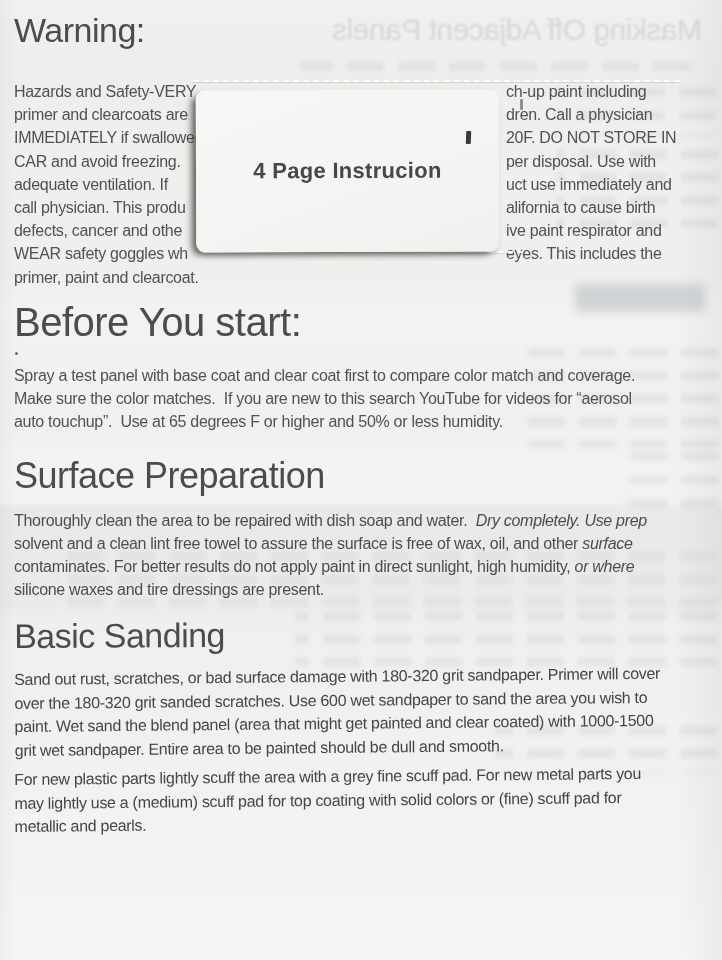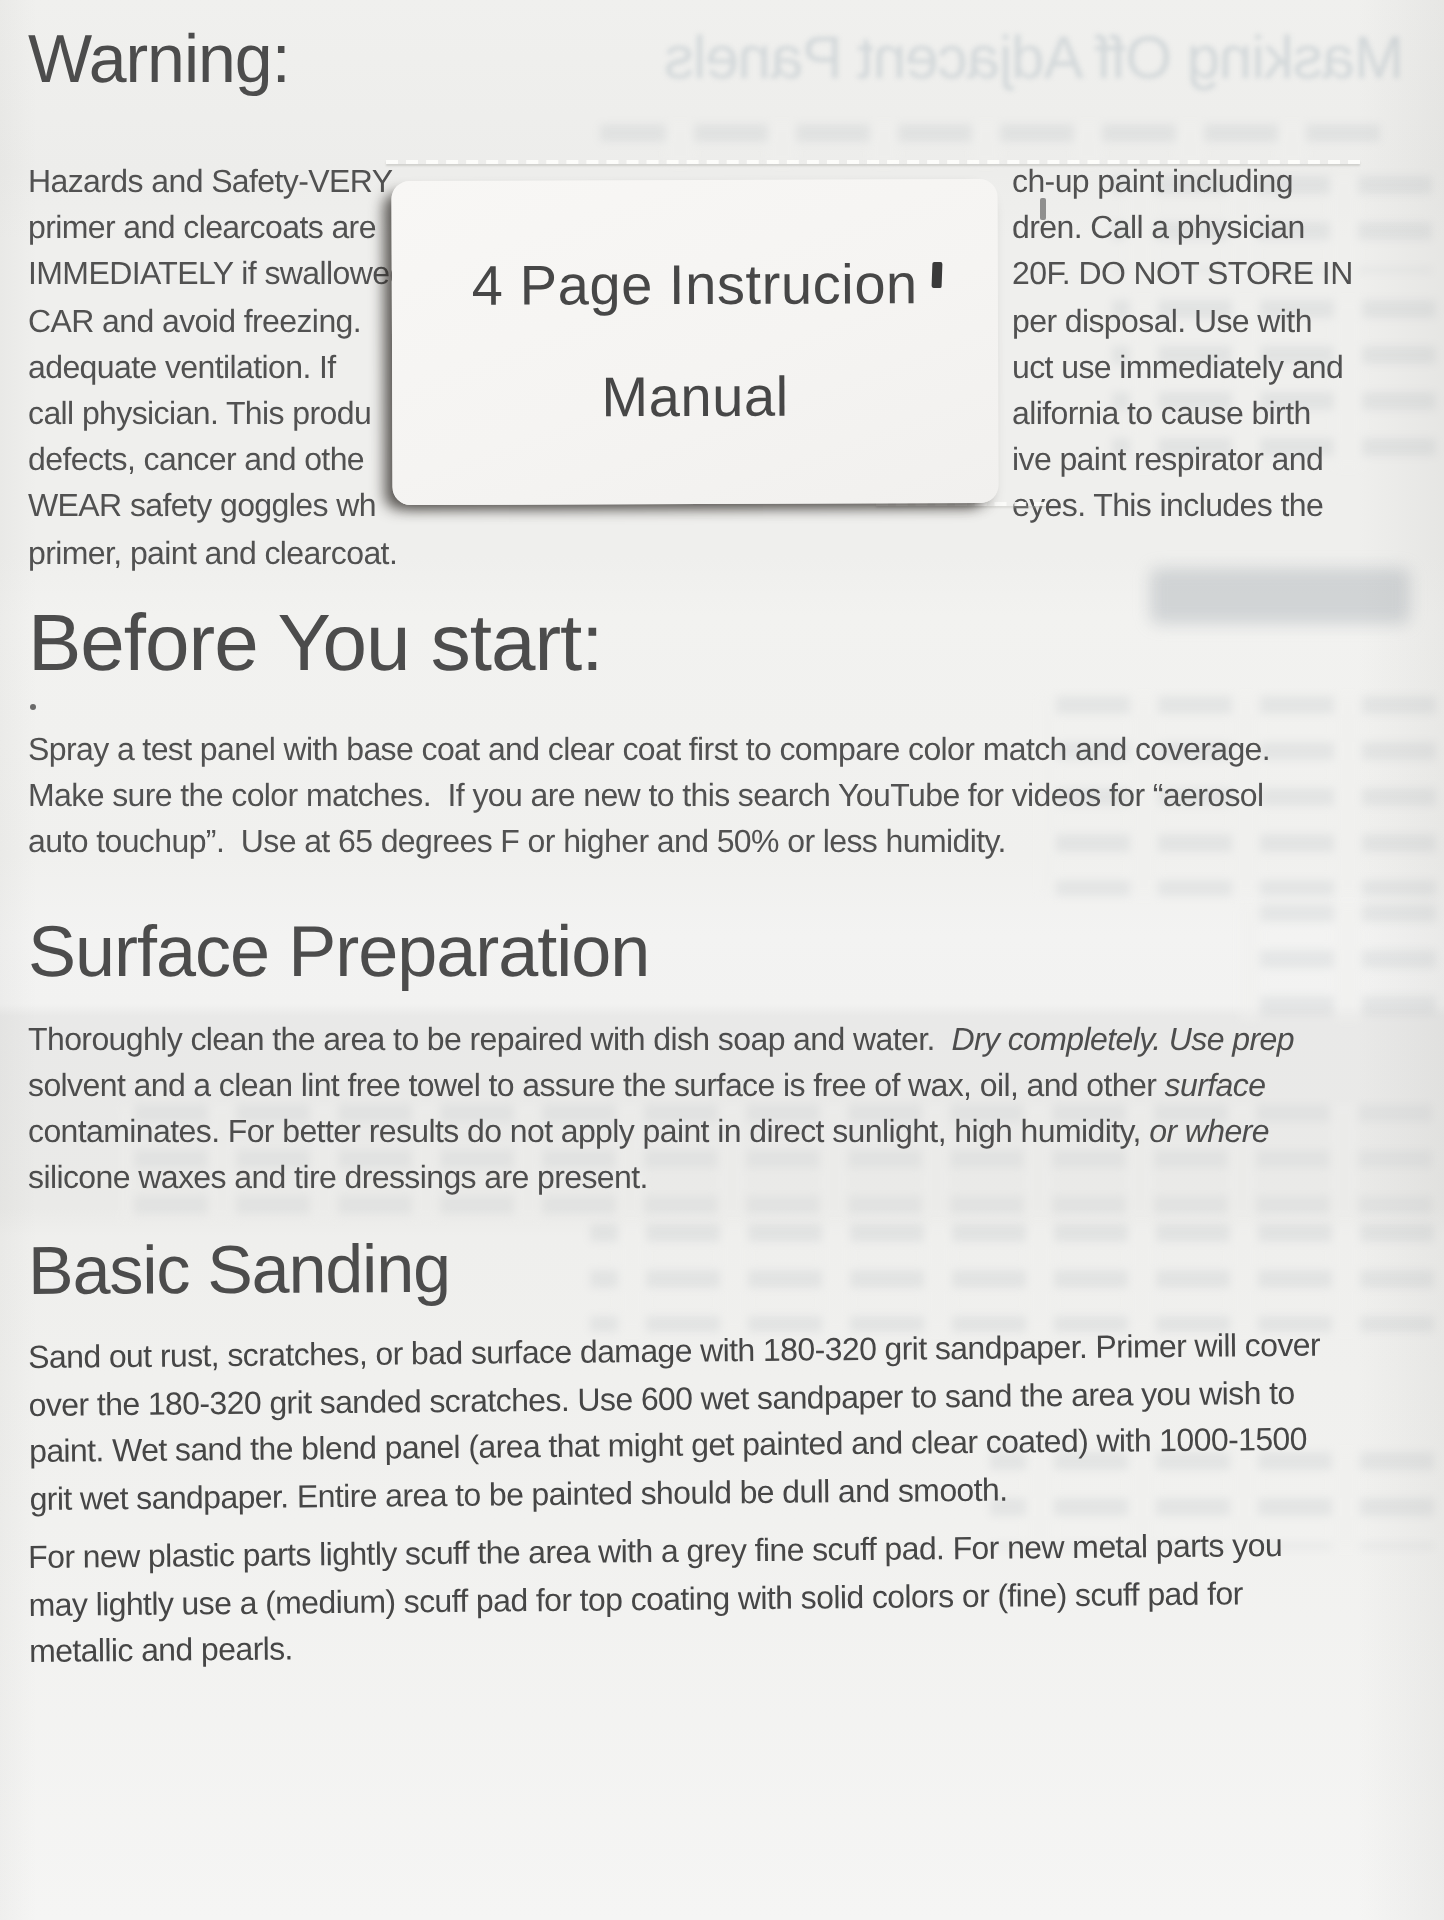--- a/index.html
+++ b/index.html
@@ -28,21 +28,21 @@
   .p-basic2{left:14px;top:768px;line-height:23.5px;color:#464646;transform:rotate(-0.55deg);transform-origin:left top;}
   .start-dot{position:absolute;left:15px;top:352px;width:3px;height:3px;border-radius:50%;background:#6a6a6a;}
   
   .sticker{
     position:absolute;left:196px;top:90px;width:303px;height:162px;border-radius:9px;
     background:linear-gradient(160deg,#f8f7f5 0%,#f5f4f2 55%,#f1f0ee 100%);
     box-shadow:-6px 4px 7px -2px rgba(45,42,38,0.75), 0 5px 7px -4px rgba(60,58,54,0.4);
     display:flex;flex-direction:column;align-items:center;justify-content:center;row-gap:24px;
     transform:rotate(-0.2deg);z-index:5;
   }
-  .sticker .s-line{font-weight:400;font-size:28px;color:#474747;letter-spacing:0.3px;white-space:pre;}
+  .sticker .s-line{font-weight:700;font-size:22px;color:#474747;letter-spacing:0.3px;white-space:pre;}
   .sticker-speck{position:absolute;left:466px;top:131px;width:5px;height:13px;background:#3a3a3a;border-radius:1px;z-index:6;transform:rotate(2deg);}
   .edge-speck{position:absolute;left:520px;top:99px;width:3px;height:11px;background:#5c5c5c;opacity:.65;border-radius:1px;z-index:6;}
   
   .crease-top{position:absolute;left:193px;top:80px;width:487px;height:0;border-top:2px dashed rgba(253,253,251,0.95);box-shadow:0 1px 1px rgba(175,175,170,0.45);z-index:2;}
   .crease-bottom{position:absolute;left:438px;top:251px;width:85px;height:0;border-top:2px dashed rgba(252,252,250,0.9);box-shadow:0 1px 1px rgba(180,180,175,0.35);z-index:2;}
   
   .ghost-heading{
     position:absolute;left:300px;top:13px;width:402px;font-size:30px;font-weight:400;
     color:#d3d8da;transform:scaleX(-1);filter:blur(1.2px);letter-spacing:-0.5px;white-space:pre;
   }
@@ -101,21 +101,20 @@
     <span class="line">alifornia to cause birth</span>
     <span class="line">ive paint respirator and</span>
     <span class="line">eyes. This includes the</span>
   </div>
 
   <div class="crease-top"></div>
   <div class="crease-bottom"></div>
 
   <div class="sticker">
     <span class="s-line">4 Page Instrucion</span>
-    <span class="s-line">Manual</span>
   </div>
   <div class="sticker-speck"></div>
   <div class="edge-speck"></div>
 
   <h1 class="h-before">Before You start:</h1>
   <div class="start-dot"></div>
   <div class="body p-before">
     <span class="line">Spray a test panel with base coat and clear coat first to compare color match and coverage.</span>
     <span class="line">Make sure the color matches.  If you are new to this search YouTube for videos for “aerosol</span>
     <span class="line">auto touchup”.  Use at 65 degrees F or higher and 50% or less humidity.</span>

